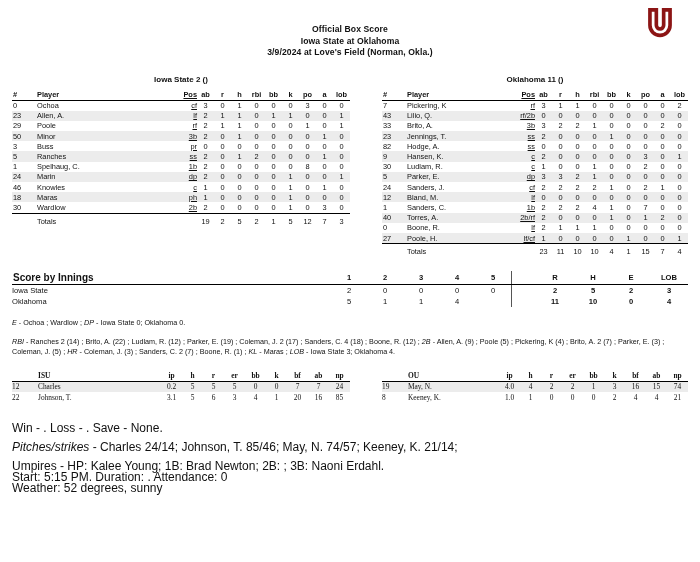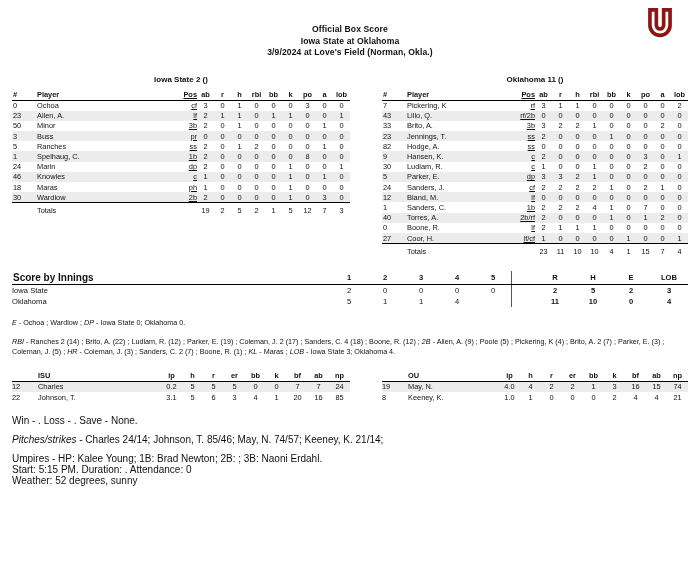--- a/index.html
+++ b/index.html
@@ -135,21 +135,21 @@
   .notes i { font-style: italic; }
   .notes .ln { display: block; margin-top: 8px; }
 
   
   .pitch-wrap {
     display: flex;
     padding: 0 12px;
     box-sizing: border-box;
     margin-top: 12px;
   }
-  .pitch-col { width: 50%; }
+  .pitch-col { width: 50%; font-family: Liberation Serif, serif; }
   .pitch-col.right { padding-left: 32px; box-sizing: border-box; }
   table.pitch {
     width: 100%;
     border-collapse: collapse;
     font-size: 7.4px;
   }
   table.pitch th {
     font-weight: bold;
     text-align: center;
     border-bottom: 1.1px solid #000;
@@ -159,22 +159,22 @@
   table.pitch th.num, table.pitch td.num { text-align: left; width: 18px; }
   table.pitch th.name, table.pitch td.name { text-align: left; padding-left: 6px; }
   table.pitch td { text-align: center; padding: 0.8px 0; }
   table.pitch tbody tr:nth-child(odd) { background: #ececec; }
   .pcell { width: 19px; }
 
   
   .footer {
     padding: 0 12px;
     box-sizing: border-box;
-    margin-top: 12px;
-    font-size: 10px;
+    margin-top: 20px;
+    font-size: 12px;
     line-height: 11px;
   }
   .footer .blk { margin-bottom: 8px; }
   .footer .blk:last-child { margin-bottom: 0; }
   .footer i { font-style: italic; }
   .footer .ln { display: block; }
 </style>
 </head>
 <body>
 
@@ -234,20 +234,34 @@
               <td class="num">23</td>
               <td class="name">Allen, A.</td>
               <td class="pos">lf</td>
               <td>2</td>
               <td>1</td>
               <td>1</td>
               <td>0</td>
               <td>1</td>
               <td>1</td>
               <td>0</td>
+              <td>0</td>
+              <td>1</td>
+            </tr>
+          <tr>
+              <td class="num">29</td>
+              <td class="name">Poole</td>
+              <td class="pos">rf</td>
+              <td>2</td>
+              <td>1</td>
+              <td>1</td>
+              <td>0</td>
+              <td>0</td>
+              <td>0</td>
+              <td>1</td>
               <td>0</td>
               <td>1</td>
             </tr>
           <tr>
               <td class="num">50</td>
               <td class="name">Minor</td>
               <td class="pos">3b</td>
               <td>2</td>
               <td>0</td>
               <td>1</td>
@@ -570,21 +584,21 @@
               <td>1</td>
               <td>1</td>
               <td>0</td>
               <td>0</td>
               <td>0</td>
               <td>0</td>
               <td>0</td>
             </tr>
           <tr class="last">
               <td class="num">27</td>
-              <td class="name">Coor, H.</td>
+              <td class="name">Poole, H.</td>
               <td class="pos">lf/cf</td>
               <td>1</td>
               <td>0</td>
               <td>0</td>
               <td>0</td>
               <td>0</td>
               <td>1</td>
               <td>0</td>
               <td>0</td>
               <td>1</td>

